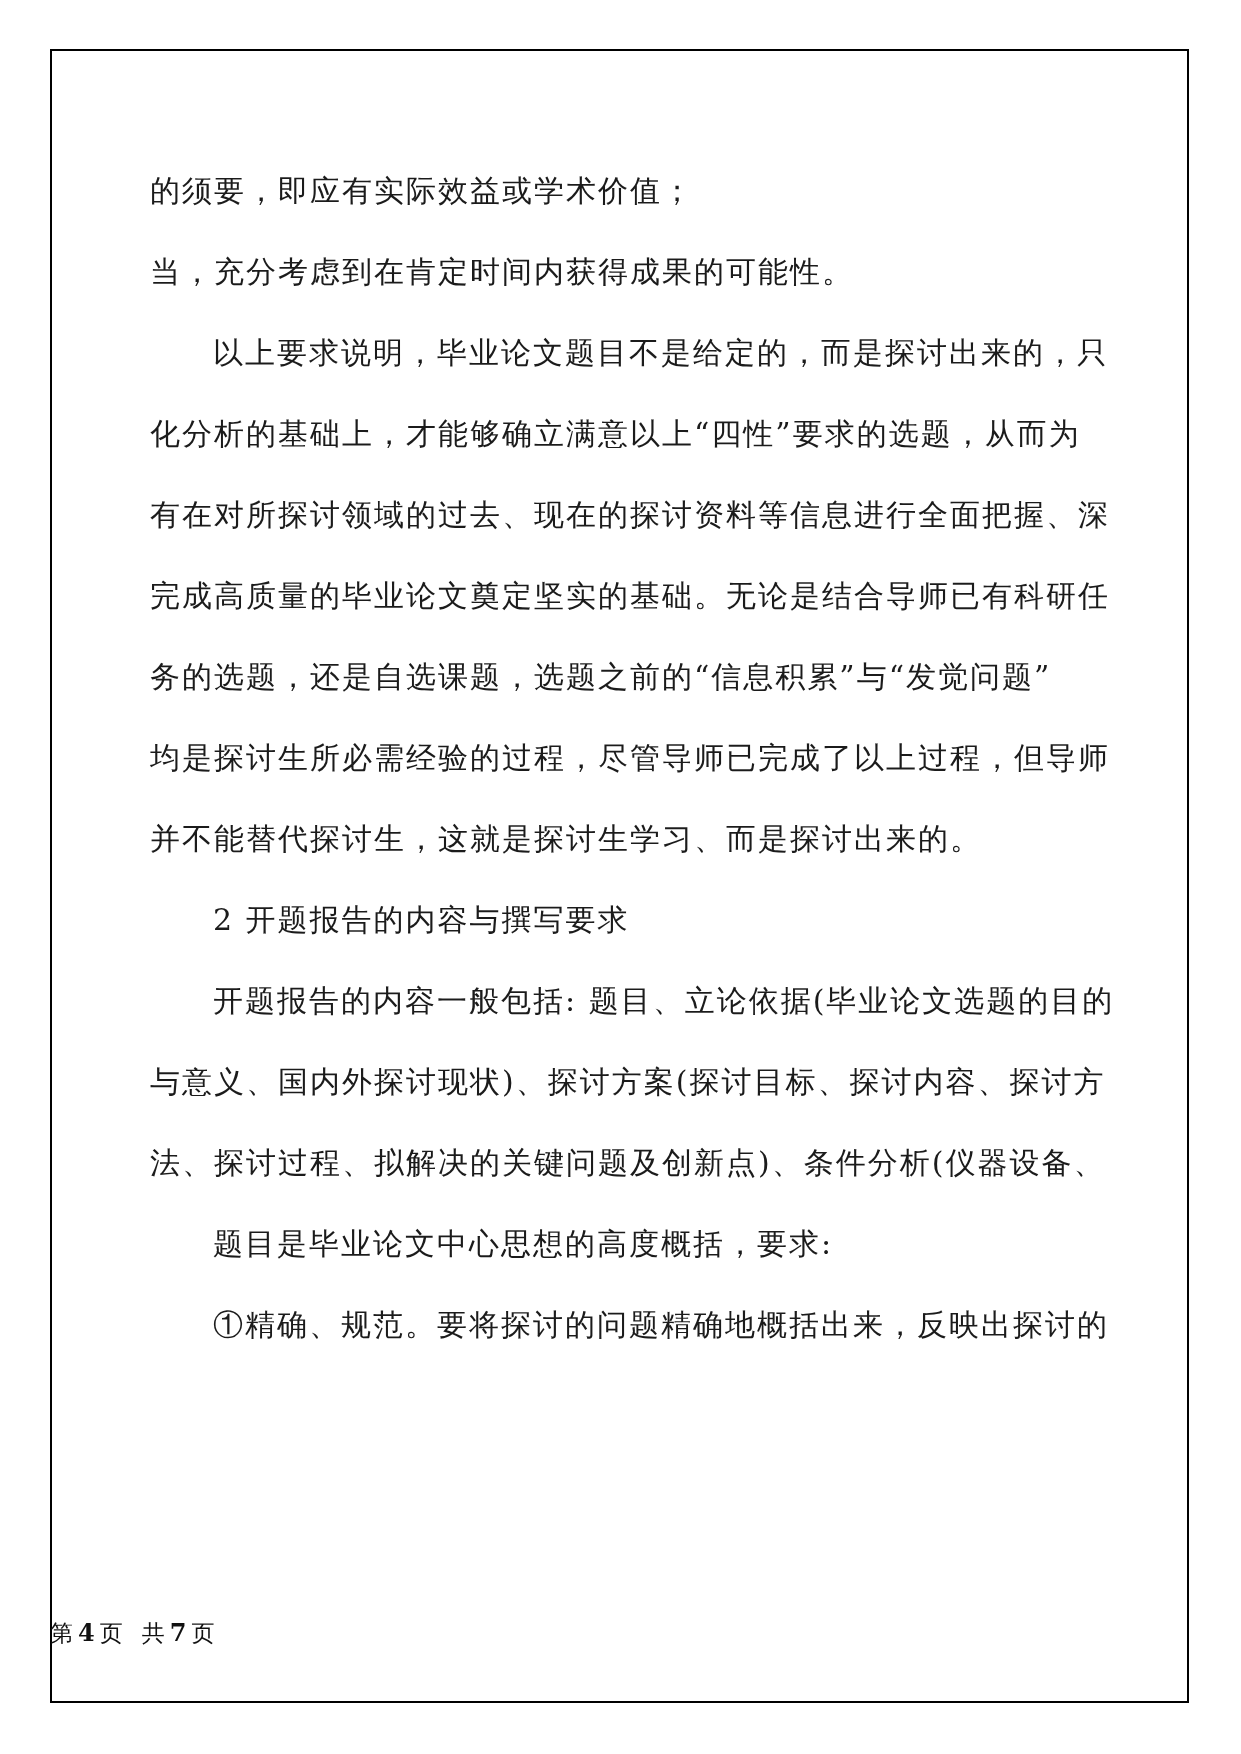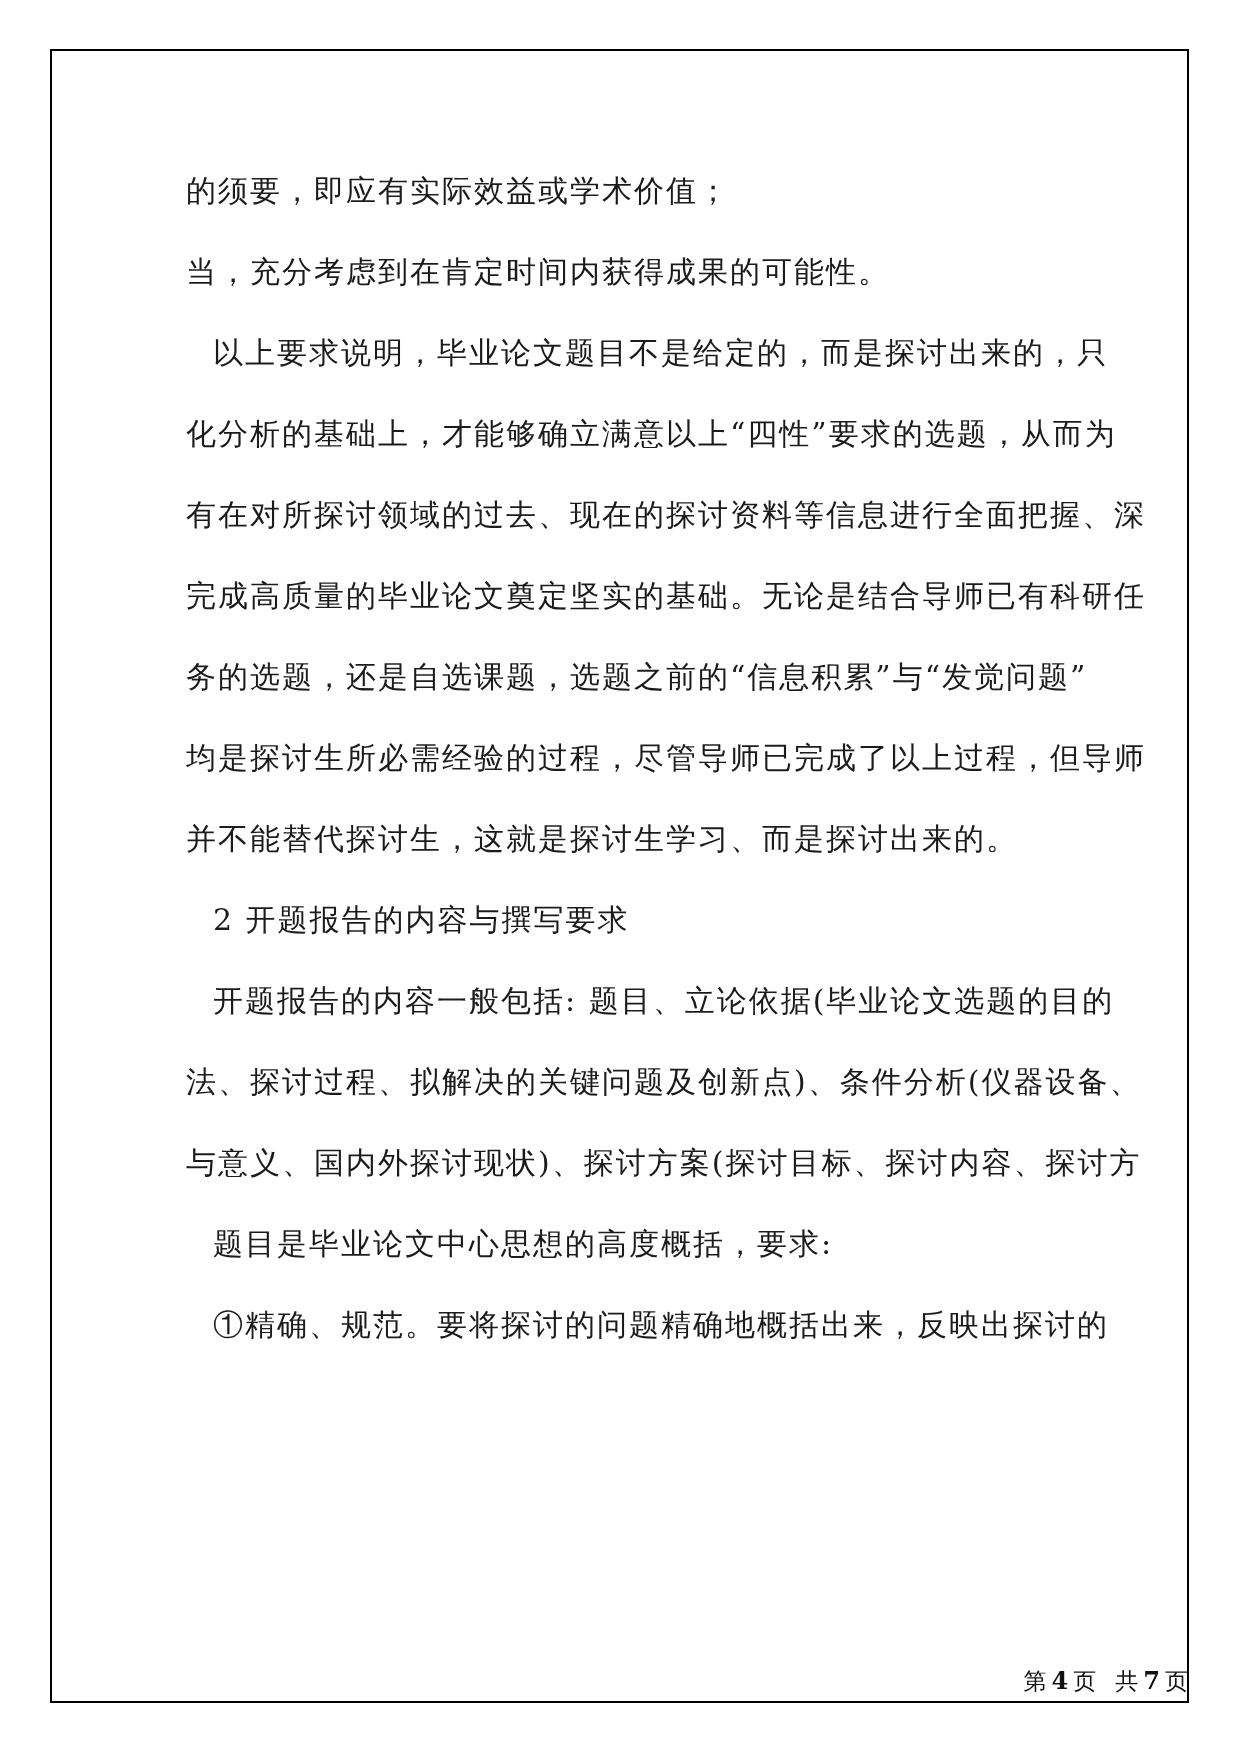--- a/index.html
+++ b/index.html
@@ -28,29 +28,29 @@
     width: 962px;
   }
   .text-line {
     height: 81px;
     line-height: 81px;
     font-size: 30px;
     letter-spacing: 2px;
     white-space: nowrap;
     font-weight: 400;
   }
-  .indent-0 { padding-left: 0; margin-left: 36px; }
+  .indent-0 { padding-left: 0; }
   .indent-1 { padding-left: 33px; }
   .indent-2 { padding-left: 63px; }
   .footer {
     position: absolute;
     left: 50px;
-    top: 1664px;
+    top: 1616px;
     width: 1139px;
-    text-align: right;
+    text-align: left;
     font-size: 23px;
     line-height: 34px;
     letter-spacing: 1px;
     color: #111111;
   }
   .footer .num {
     font-weight: bold;
     margin: 0 4px;
     font-size: 24px;
   }
@@ -67,22 +67,22 @@
       <div class="text-line indent-0">当，充分考虑到在肯定时间内获得成果的可能性。</div>
       <div class="text-line indent-2">以上要求说明，毕业论文题目不是给定的，而是探讨出来的，只</div>
       <div class="text-line indent-0">化分析的基础上，才能够确立满意以上“四性”要求的选题，从而为</div>
       <div class="text-line indent-0">有在对所探讨领域的过去、现在的探讨资料等信息进行全面把握、深</div>
       <div class="text-line indent-0">完成高质量的毕业论文奠定坚实的基础。无论是结合导师已有科研任</div>
       <div class="text-line indent-0">务的选题，还是自选课题，选题之前的“信息积累”与“发觉问题”</div>
       <div class="text-line indent-0">均是探讨生所必需经验的过程，尽管导师已完成了以上过程，但导师</div>
       <div class="text-line indent-0">并不能替代探讨生，这就是探讨生学习、而是探讨出来的。</div>
       <div class="text-line indent-2">2 开题报告的内容与撰写要求</div>
       <div class="text-line indent-2">开题报告的内容一般包括: 题目、立论依据(毕业论文选题的目的</div>
+      <div class="text-line indent-0">与意义、国内外探讨现状)、探讨方案(探讨目标、探讨内容、探讨方</div>
       <div class="text-line indent-0">法、探讨过程、拟解决的关键问题及创新点)、条件分析(仪器设备、</div>
-      <div class="text-line indent-0">与意义、国内外探讨现状)、探讨方案(探讨目标、探讨内容、探讨方</div>
       <div class="text-line indent-2">题目是毕业论文中心思想的高度概括，要求:</div>
       <div class="text-line indent-2">①精确、规范。要将探讨的问题精确地概括出来，反映出探讨的</div>
     </div>
 
   <div class="footer">
     <span>第</span><span class="num">4</span><span>页</span><span class="group-total">共</span><span class="num">7</span><span>页</span>
   </div>
 </div>
 
 </body></html>

